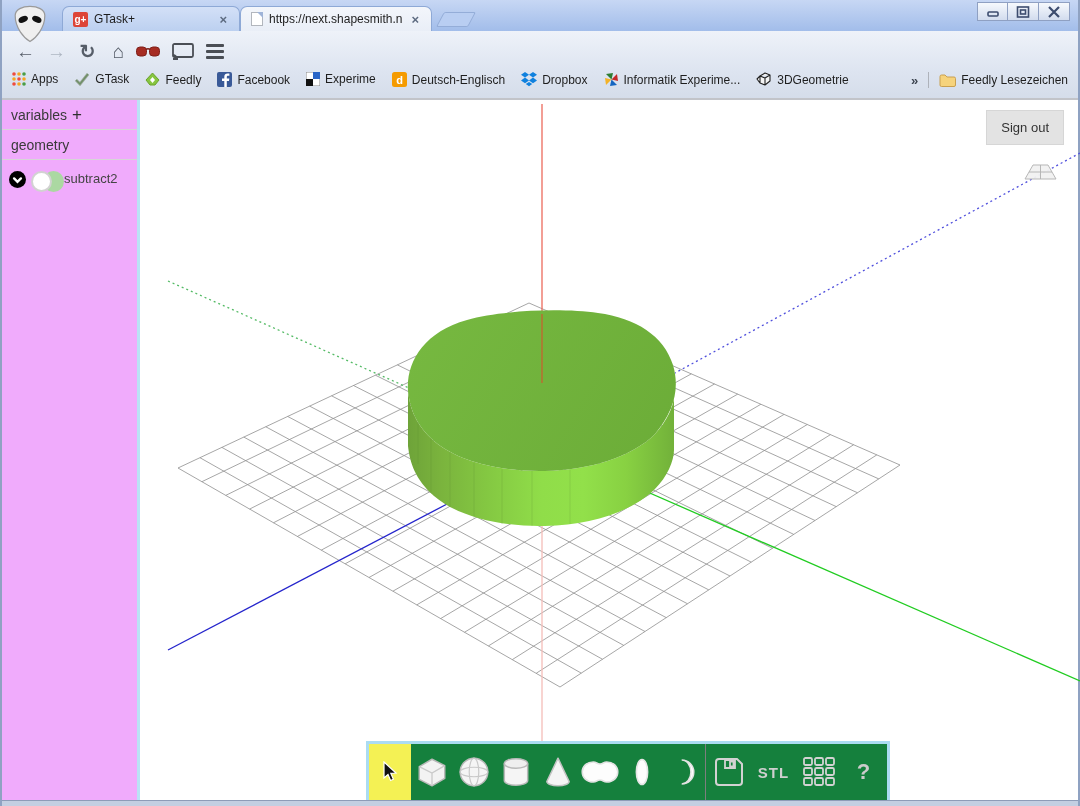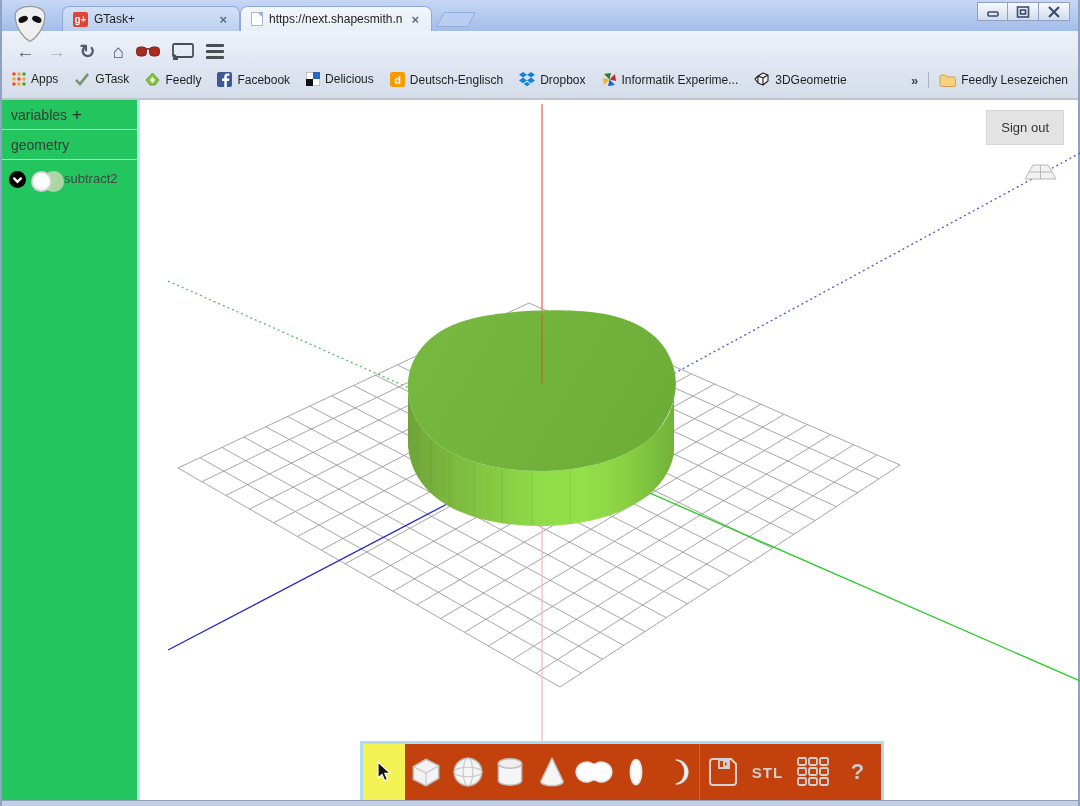--- a/index.html
+++ b/index.html
@@ -41,35 +41,35 @@
 
   
   .bookmarks { height:28px; background:linear-gradient(#dde4f0,#d5ddea); border-bottom:2px solid #c2c4c9; display:flex; align-items:flex-start; padding:0 10px; gap:16px; font-size:12px; color:#1e1e1e; }
   .bm { display:flex; align-items:center; gap:5px; white-space:nowrap; }
   .bm-right { margin-left:auto; display:flex; align-items:center; gap:10px; }
   .bm-sep { width:1px; height:16px; background:#aeb2ba; }
   .chev { color:#3c4450; font-size:13px; font-weight:bold; }
 
   
   .content { position:relative; height:706px; background:#fff; }
-  .sidebar { position:absolute; left:0; top:0; width:138px; height:100%; background:#22c55e; border-right:3px solid #b9e2f5; font-size:14px; color:#3a3a3a; }
+  .sidebar { position:absolute; left:0; top:0; width:138px; height:100%; background:#f0abfc; border-right:3px solid #b9e2f5; font-size:14px; color:#3a3a3a; }
   .side-row { height:30px; line-height:30px; padding-left:9px; border-bottom:1px solid #d6d6d6; }
   .side-row .plus { font-size:17px; margin-left:5px; color:#2f2f2f; }
   .tree-item { display:flex; align-items:flex-start; margin:11px 0 0 7px; font-size:13px; color:#444; }
   .chev-circle { width:17px; height:17px; border-radius:50%; background:#000; display:flex; align-items:center; justify-content:center; }
   .bool-icon { position:relative; width:33px; height:22px; margin-left:5px; }
   .bool-icon .c-green { position:absolute; left:12px; top:0; width:21px; height:21px; border-radius:50%; background:#abd8a2; }
   .bool-icon .c-white { position:absolute; left:0; top:0; width:21px; height:21px; border-radius:50%; background:#fff; border:2px solid #d2d2d2; }
 
   .viewport { position:absolute; left:165px; top:0; right:0; bottom:0; background:#fff; }
   #scene { position:absolute; left:0; top:0; }
   .signout { position:absolute; top:10px; right:14px; background:#e3e3e3; border:1px solid #d6d6d6; color:#333; font-size:13px; padding:9px 14px; font-family:"Liberation Sans",sans-serif; }
 
   
-  .shape-toolbar { position:absolute; left:193px; top:641px; width:524px; height:59px; background:#c2410c; border:3px solid #abdcf2; border-bottom:none; display:flex;text-align:right; }
+  .shape-toolbar { position:absolute; left:199px; top:641px; width:524px; height:59px; background:#15803d; border:3px solid #abdcf2; border-bottom:none; display:flex;text-align:right; }
   .cell { width:42px; height:100%; display:flex; align-items:center; justify-content:center; }
   .cell.selected { background:#f4f154; }
   .fcell { width:45px; }
   .tb-divider { width:1px; height:100%; background:#7e7e7e; }
   .stl-label { font-size:15px; font-weight:bold; color:#cfcfcf; letter-spacing:1px; }
   .help-label { font-size:22px; font-weight:bold; color:#cbcbcb; }
 </style>
 </head>
 <body>
 
@@ -176,21 +176,21 @@
         <path d="M9.8,15 V9 H12 L12.3,6.5 H9.8 V5 C9.8,4.2 10.2,3.8 11.2,3.8 H12.4 V1.6 C12,1.5 11.2,1.5 10.5,1.5 C8.6,1.5 7.3,2.6 7.3,4.7 V6.5 H5 V9 H7.3 V15 Z" fill="#fff"></path>
       </svg>
       <span>Facebook</span>
     </span>
     <span class="bm">
       <svg width="14" height="14" viewBox="0 0 14 14">
         <rect width="14" height="14" fill="#fff" stroke="#8a8a8a"></rect>
         <rect x="0" y="7" width="7" height="7" fill="#111"></rect>
         <rect x="7" y="0" width="7" height="7" fill="#2a66c8"></rect>
       </svg>
-      <span>Delicious</span>
+      <span>Experime</span>
     </span>
     <span class="bm">
       <svg width="15" height="15" viewBox="0 0 15 15">
         <rect width="15" height="15" rx="2.5" fill="#f59b00"></rect>
         <text x="7.5" y="11.5" text-anchor="middle" font-size="11" font-weight="bold" fill="#fff" font-family="Liberation Sans,sans-serif">d</text>
       </svg>
       <span>Deutsch-Englisch</span>
     </span>
     <span class="bm">
       <svg width="16" height="15" viewBox="0 0 16 15">

